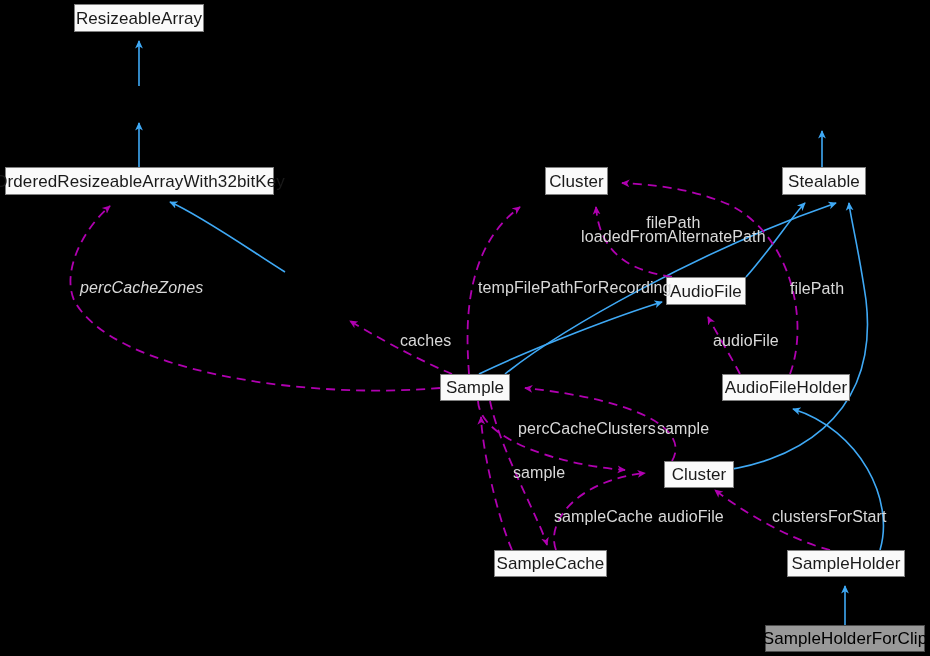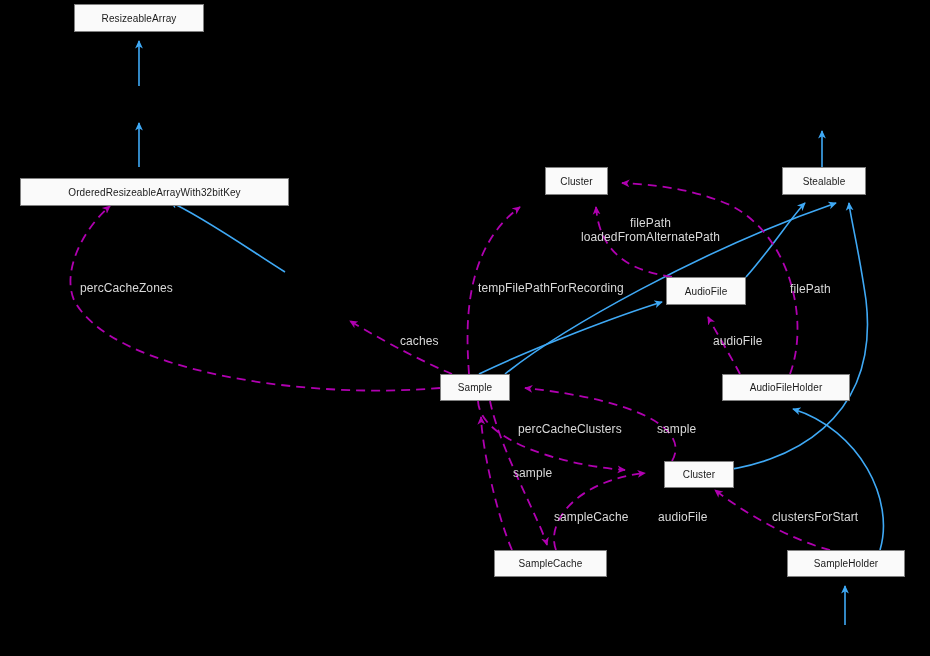--- a/index.html
+++ b/index.html
@@ -21,39 +21,39 @@
     top: 0;
     width: 930px;
     height: 656px;
   }
   .node {
     position: absolute;
     box-sizing: border-box;
     background: #fafafa;
     border: 1px solid #808080;
     color: #1a1a1a;
-    font-size: 10px;
+    font-size: 17px;
     line-height: 15px;
     text-align: center;
     display: flex;
     align-items: center;
     justify-content: center;
     white-space: pre-line;
     letter-spacing: 0.1px;
     z-index: 5;
   }
   .node.current {
     background: #999999;
     border: 1px solid #4d4d4d;
     color: #000000;
   }
   .edge-label {
     position: absolute;
     color: #d9d9d9;
-    font-size: 12px;
+    font-size: 16px;
     line-height: 14px;
     white-space: pre-line;
     text-align: center;
     z-index: 6;
     letter-spacing: 0.1px;
   }
 </style>
 </head>
 <body>
 
@@ -94,42 +94,43 @@
       <path d="M512,550 C495,510 482,445 481,417" stroke="#b000b0" stroke-width="1.8" fill="none" stroke-dasharray="9,6" marker-end="url(#arrow-usage)"></path>
       <path d="M490,401 C500,450 540,520 547,545" stroke="#b000b0" stroke-width="1.8" fill="none" stroke-dasharray="9,6" marker-end="url(#arrow-usage)"></path>
       <path d="M556,550 C545,520 580,480 645,473" stroke="#b000b0" stroke-width="1.8" fill="none" stroke-dasharray="9,6" marker-end="url(#arrow-usage)"></path>
       <path d="M830,550 C790,540 740,510 715,490" stroke="#b000b0" stroke-width="1.8" fill="none" stroke-dasharray="9,6" marker-end="url(#arrow-usage)"></path>
     </g>
   </svg>
 
   <div class="node" style="left:74px; top:4px; width:130px; height:28px;">ResizeableArray</div>
 
 
-  <div class="node" style="left:5px; top:178px; width:269px; height:28px;margin-left:15px;">OrderedResizeableArrayWith32bitKey</div>
+  <div class="node" style="left:5px; top:167px; width:269px; height:28px;">OrderedResizeableArrayWith32bitKey</div>
 
 
   <div class="node" style="left:545px; top:167px; width:63px; height:28px;">Cluster</div>
 
 
   <div class="node" style="left:782px; top:167px; width:84px; height:28px;">Stealable</div>
 
   <div class="node" style="left:666px; top:277px; width:80px; height:28px;">AudioFile</div>
 
   <div class="node" style="left:440px; top:374px; width:70px; height:27px;">Sample</div>
 
   <div class="node" style="left:722px; top:374px; width:128px; height:27px;">AudioFileHolder</div>
 
   <div class="node" style="left:640px; top:461px; width:70px; height:27px;margin-left:24px;">Cluster</div>
 
   <div class="node" style="left:494px; top:550px; width:113px; height:27px;">SampleCache</div>
 
   <div class="node" style="left:787px; top:550px; width:118px; height:27px;">SampleHolder</div>
 
+  <div class="node current" style="left:765px; top:625px; width:160px; height:27px;">SampleHolderForClip</div>
 
-  <div class="edge-label" style="left:80px; top:281px;">percCacheZones</div>
+  <div class="edge-label" style="left:80px; top:281px;font-style:italic;">percCacheZones</div>
 
   <div class="edge-label" style="left:400px; top:334px;">caches</div>
 
   <div class="edge-label" style="left:478px; top:281px;">tempFilePathForRecording</div>
 
   <div class="edge-label" style="left:581px; top:216px;">filePath
 loadedFromAlternatePath</div>
 
   <div class="edge-label" style="left:790px; top:282px;">filePath</div>
 

